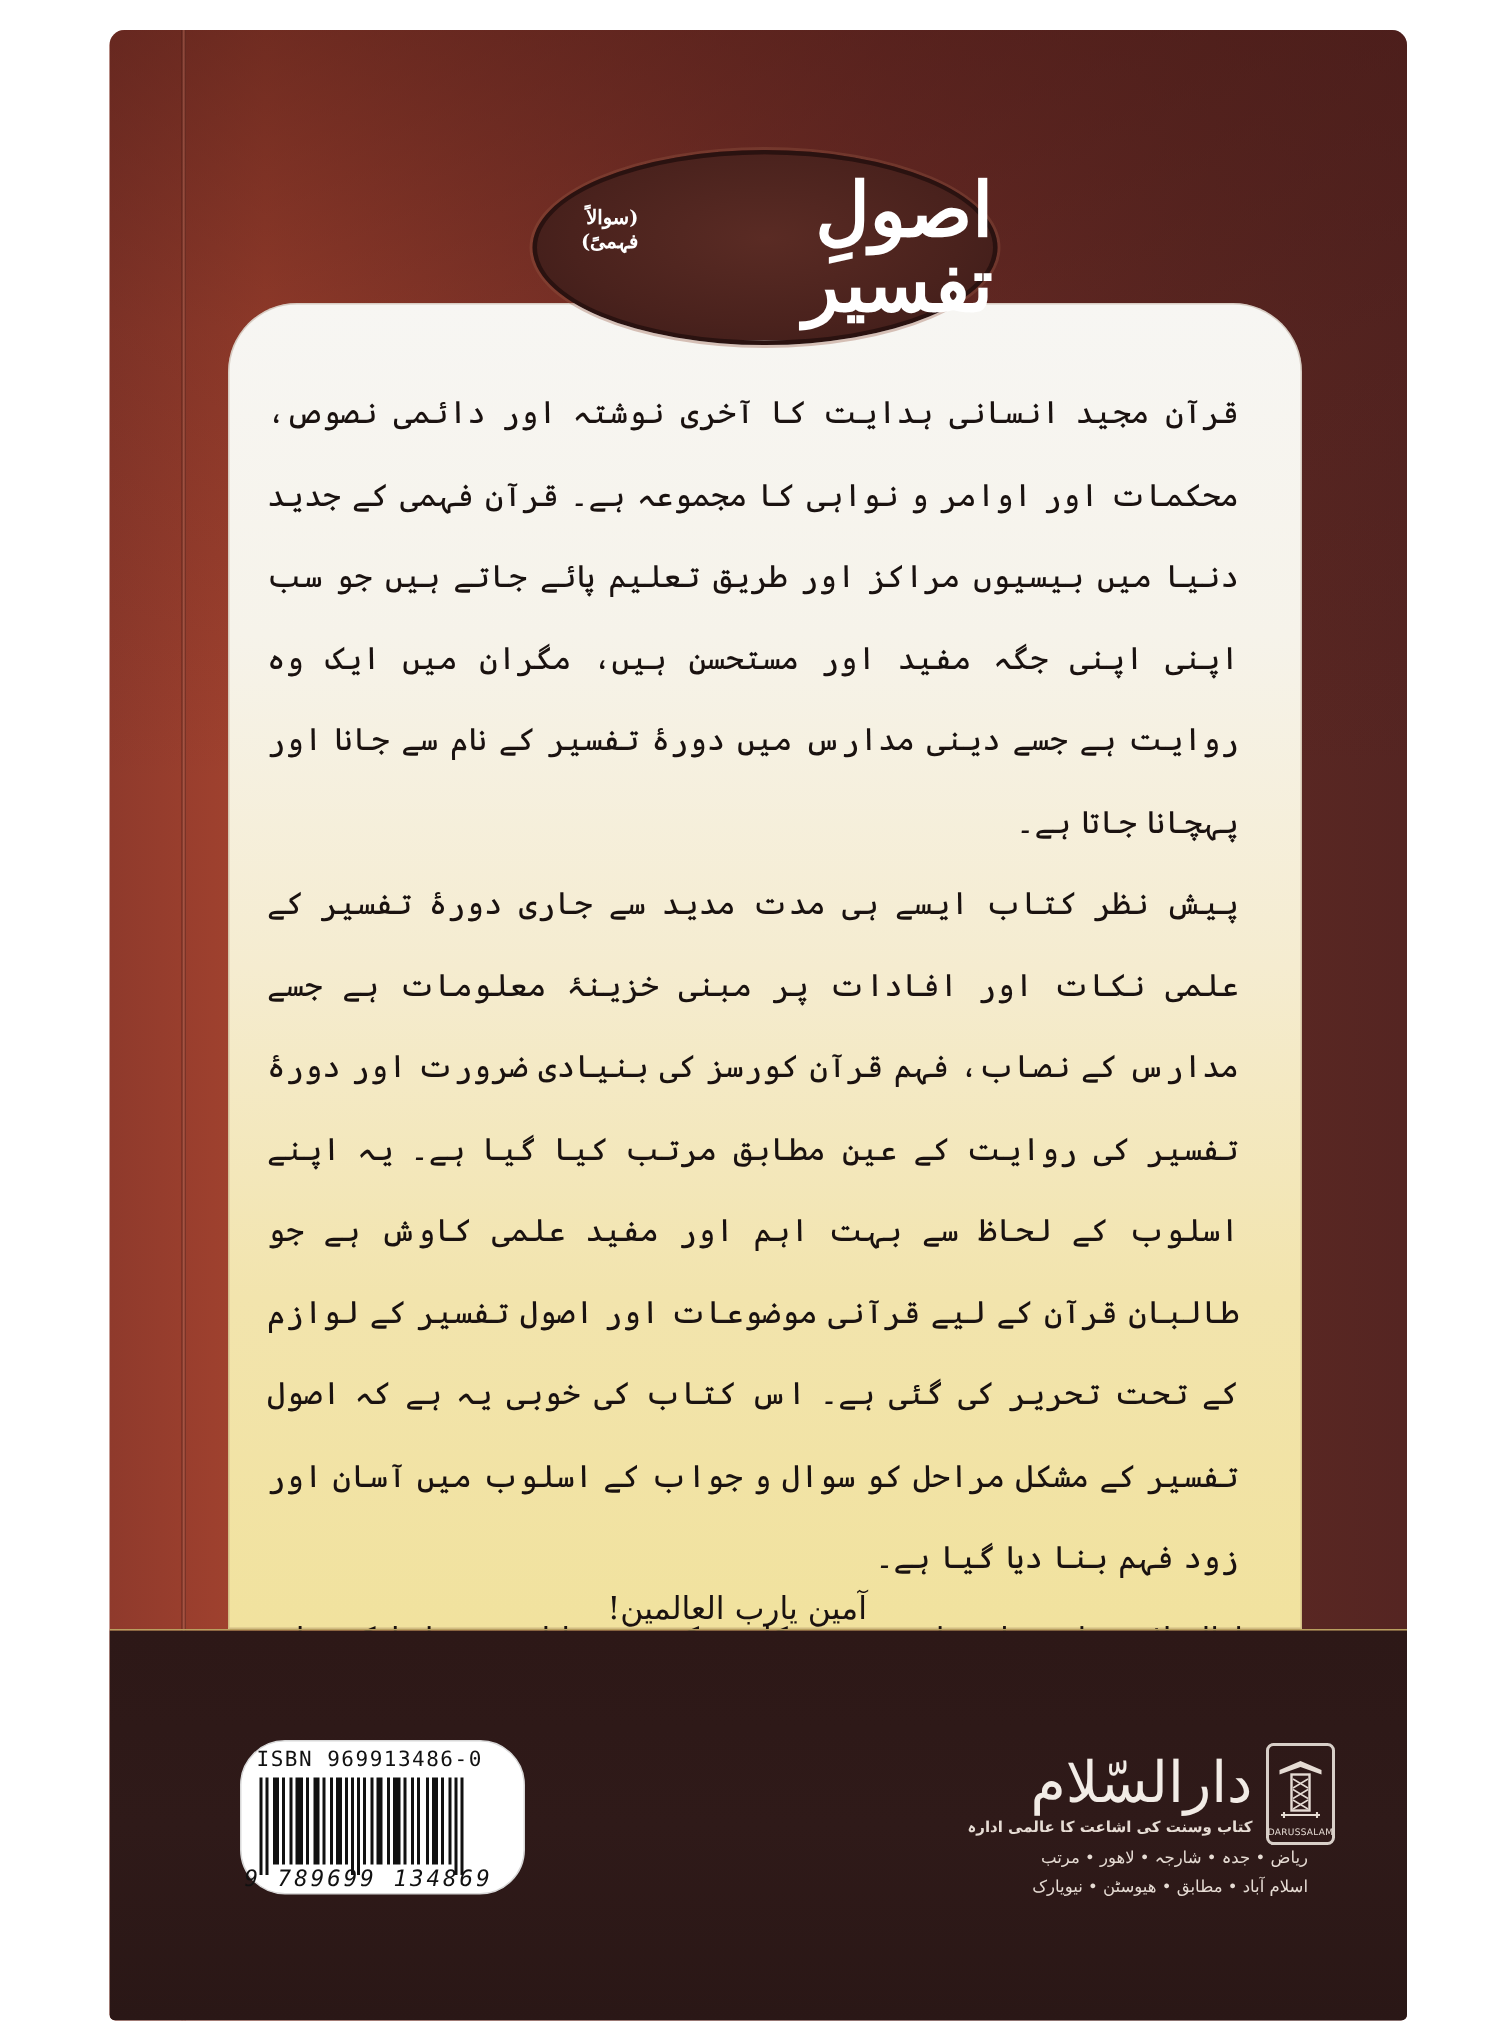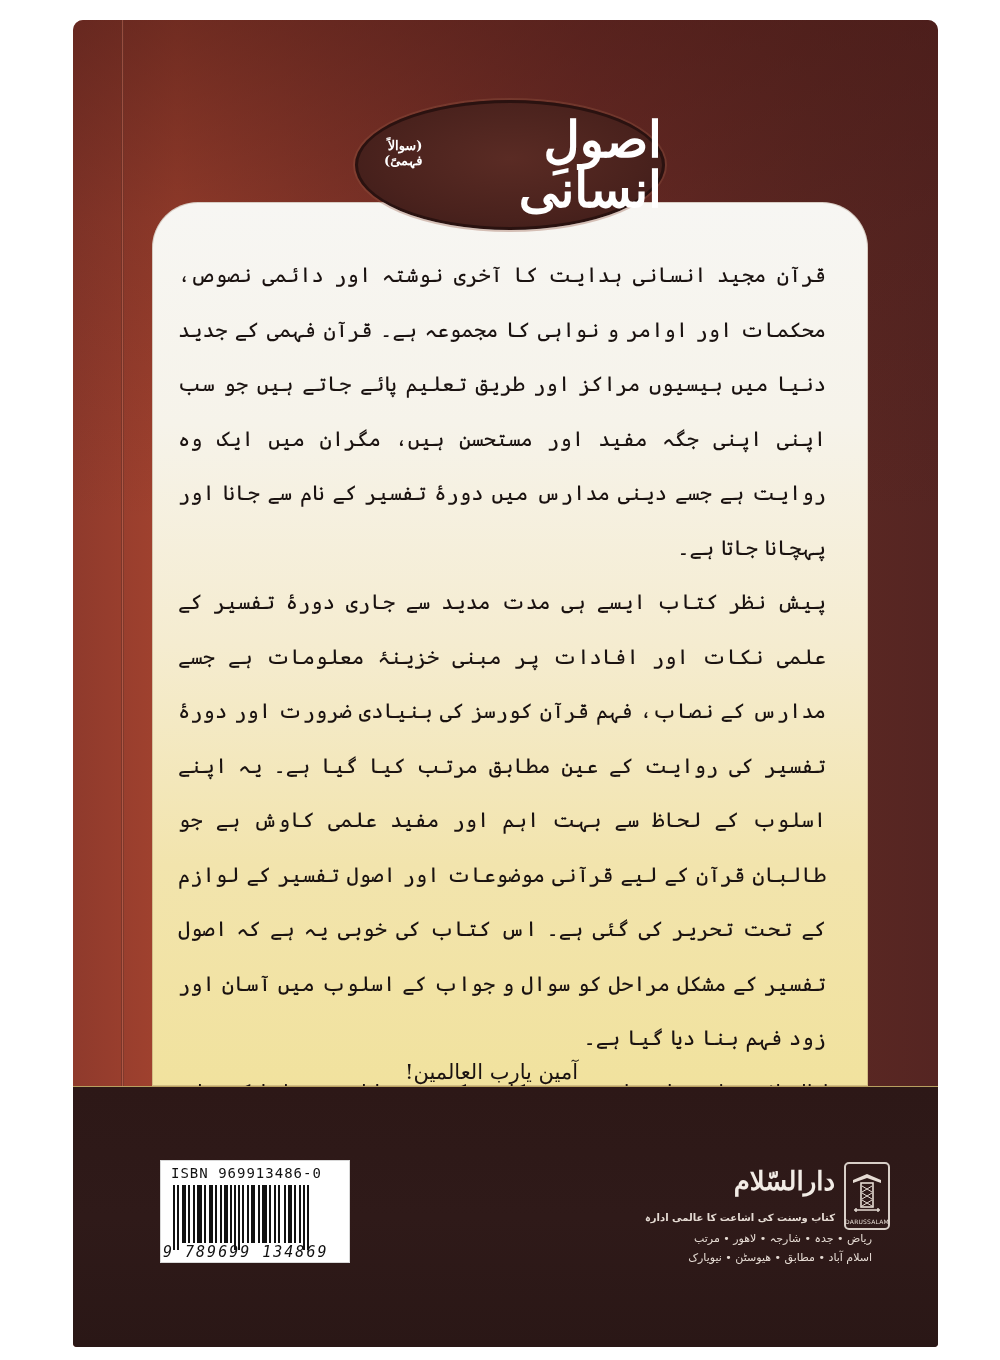--- a/index.html
+++ b/index.html
@@ -86,21 +86,21 @@
       font-family: "DejaVu Sans Mono", monospace; font-size: 15px; color: #111; letter-spacing: 2px;
       white-space: nowrap;
       font-style: italic;
     }
 
     .publisher {
       position: absolute; left: 690px; top: 1160px; width: 200px; height: 110px;
     }
     .pub-name {
       position: absolute; right: 55px; top: 6px; direction: rtl;
-      font-family: "DejaVu Serif", serif; font-size: 26px; font-weight: bold; color: #f2ece6;
+      font-family: "DejaVu Serif", serif; font-size: 38px; font-weight: normal; color: #f2ece6;
       white-space: nowrap;
     }
     .pub-tagline {
       position: absolute; right: 55px; top: 52px; direction: rtl;
       font-family: "DejaVu Sans", sans-serif; font-size: 10px; color: #e6dcd4; white-space: nowrap; font-weight: bold;
     }
     .pub-cities-1, .pub-cities-2 {
       position: absolute; right: 18px; direction: rtl;
       font-family: "DejaVu Sans", sans-serif; font-size: 11px; color: #e6dcd4; white-space: nowrap;
     }
@@ -127,27 +127,27 @@
   <div class="panel">
     <div class="body-text" style="left:26px; top:46px;">
       <p class="indent">قرآن مجید انسانی ہدایت کا آخری نوشتہ اور دائمی نصوص، محکمات اور اوامر و نواہی کا مجموعہ ہے۔ قرآن فہمی کے جدید دنیا میں بیسیوں مراکز اور طریق تعلیم پائے جاتے ہیں جو سب اپنی اپنی جگہ مفید اور مستحسن ہیں، مگران میں ایک وہ روایت ہے جسے دینی مدارس میں دورۂ تفسیر کے نام سے جانا اور پہچانا جاتا ہے۔</p>
       <p class="indent">پیش نظر کتاب ایسے ہی مدت مدید سے جاری دورۂ تفسیر کے علمی نکات اور افادات پر مبنی خزینۂ معلومات ہے جسے مدارس کے نصاب، فہم قرآن کورسز کی بنیادی ضرورت اور دورۂ تفسیر کی روایت کے عین مطابق مرتب کیا گیا ہے۔ یہ اپنے اسلوب کے لحاظ سے بہت اہم اور مفید علمی کاوش ہے جو طالبان قرآن کے لیے قرآنی موضوعات اور اصول تفسیر کے لوازم کے تحت تحریر کی گئی ہے۔ اس کتاب کی خوبی یہ ہے کہ اصول تفسیر کے مشکل مراحل کو سوال و جواب کے اسلوب میں آسان اور زود فہم بنا دیا گیا ہے۔</p>
       <p>دارالسلام نے اس علمی اور تحقیقی کاوش کو جدید طباعتی ضوابط کے ساتھ خوبصورت انداز میں پیش کیا ہے۔ اللہ تعالیٰ اس کوشش کو طالبان قرآن کے لیے مفید اور نافع بنائے۔</p>
     </div>
     <div class="closing" style="left:176px; top:832px;margin-top:26px;">آمین یارب العالمین!</div>
   </div>
 
   <div class="title-oval">
-    <span class="title-main">اصولِ انسانی</span>
+    <span class="title-main">اصولِ تفسیر</span>
     <span class="title-sub">(سوالاً فہمیً)</span>
   </div>
 
   <div class="bottom-band"></div>
 
-  <div class="barcode-box" style="left:87px; top:1140px;">
+  <div class="barcode-box" style="left:87px; top:1140px;border-radius:30px;">
     <div class="isbn-top">ISBN 969913486-0</div>
     <div class="bars">
       <span class="long" style="width:2px"></span>
         <span class="gap" style="width:2px"></span>
         <span class="long" style="width:2px"></span>
         <span class="gap" style="width:3px"></span>
       <span style="width:4px"></span>
         <span class="gap" style="width:2px"></span>
         <span style="width:2px"></span>
         <span class="gap" style="width:3px"></span>

